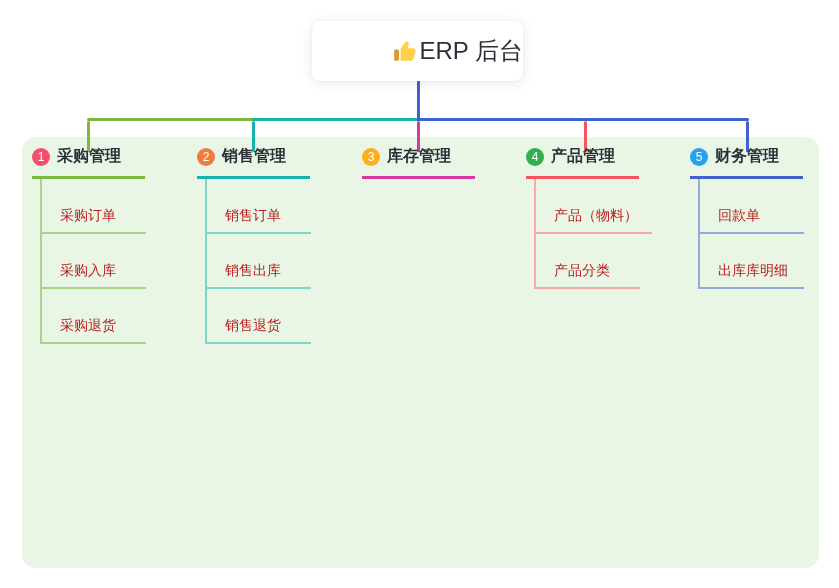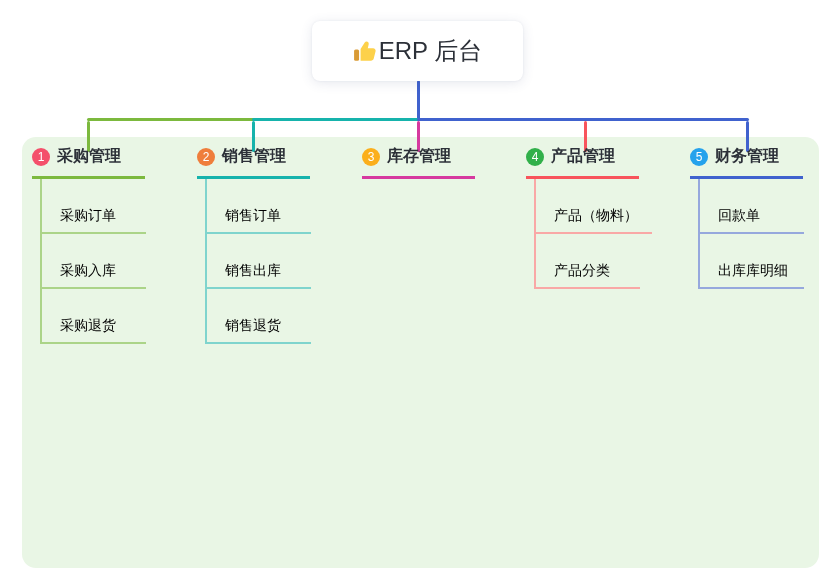--- a/index.html
+++ b/index.html
@@ -10,41 +10,41 @@
   }
   .canvas{position:absolute;inset:0;}
   .panel{
     position:absolute;left:22px;top:137px;width:797px;height:431px;
     border-radius:14px;
   }
   .root-node{
     position:absolute;left:312px;top:21px;width:211px;height:60px;
     background:#ffffff;border-radius:8px;
     box-shadow:0 2px 12px rgba(60,80,120,.13), 0 0 2px rgba(60,80,120,.10);
-    display:flex;align-items:center;justify-content:center;
+    display:flex;align-items:center;justify-content:flex-end;
     font-size:24px;color:#2c3038;font-weight:500;z-index:3;
   }
   .root-icon{width:26px;height:26px;display:inline-flex;}
   .line{position:absolute;z-index:1;border-radius:2px;}
   .branch{position:absolute;top:146px;z-index:2;}
   .branch-title{
     display:flex;align-items:center;gap:7px;
     width:113px;padding-bottom:9px;
     border-bottom:3px solid var(--c);
     font-size:16px;font-weight:700;color:#2c3038;white-space:nowrap;
   }
   .badge{
     width:18px;height:18px;border-radius:50%;flex:0 0 18px;
     background:var(--bc);color:#ffffff;font-size:12px;font-weight:400;
     display:flex;align-items:center;justify-content:center;line-height:1;
   }
   .children{margin-left:8px;border-left:2px solid var(--lc);}
   .child{
     padding:26px 14px 7px 18px;border-bottom:2px solid var(--lc);
-    font-size:14px;color:#000000;white-space:nowrap;width:max-content;min-width:72px;
+    font-size:14px;color:#b91c1c;white-space:nowrap;width:max-content;min-width:72px;
     line-height:20px;
   }
 </style>
 </head>
 <body style="background: rgb(255, 255, 255);">
 
 <div class="canvas">
   <div class="panel" style="background: rgb(233, 246, 229);"></div>
 
   <div class="root-node">

